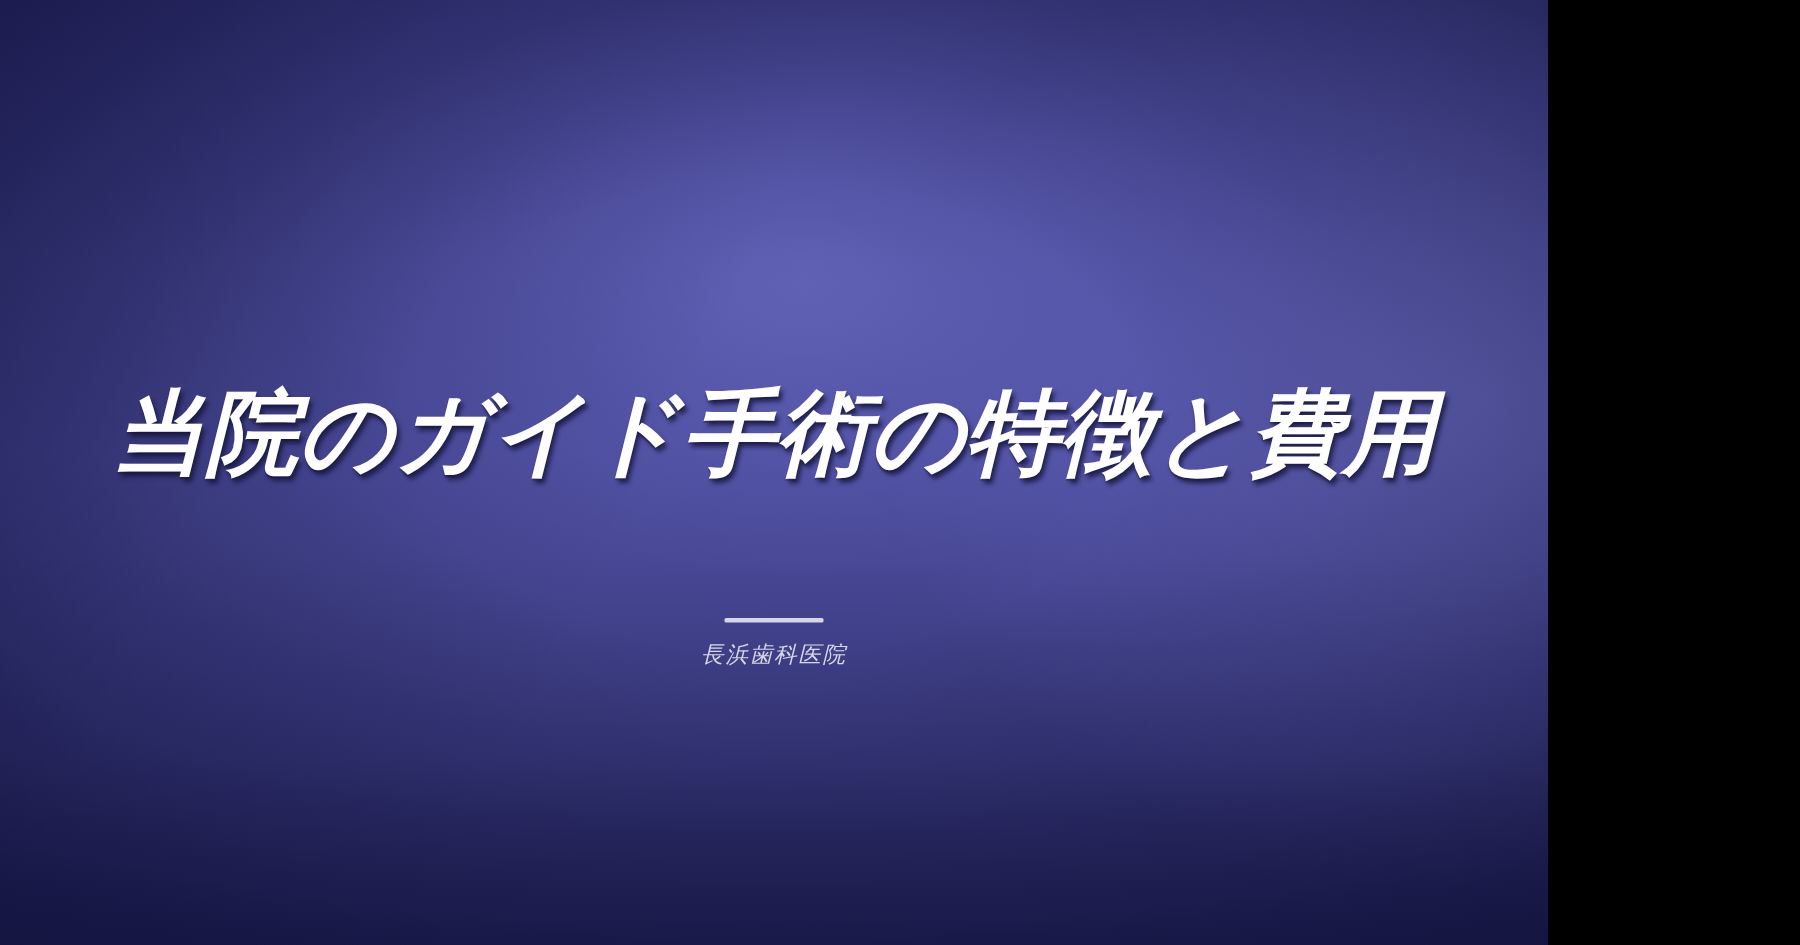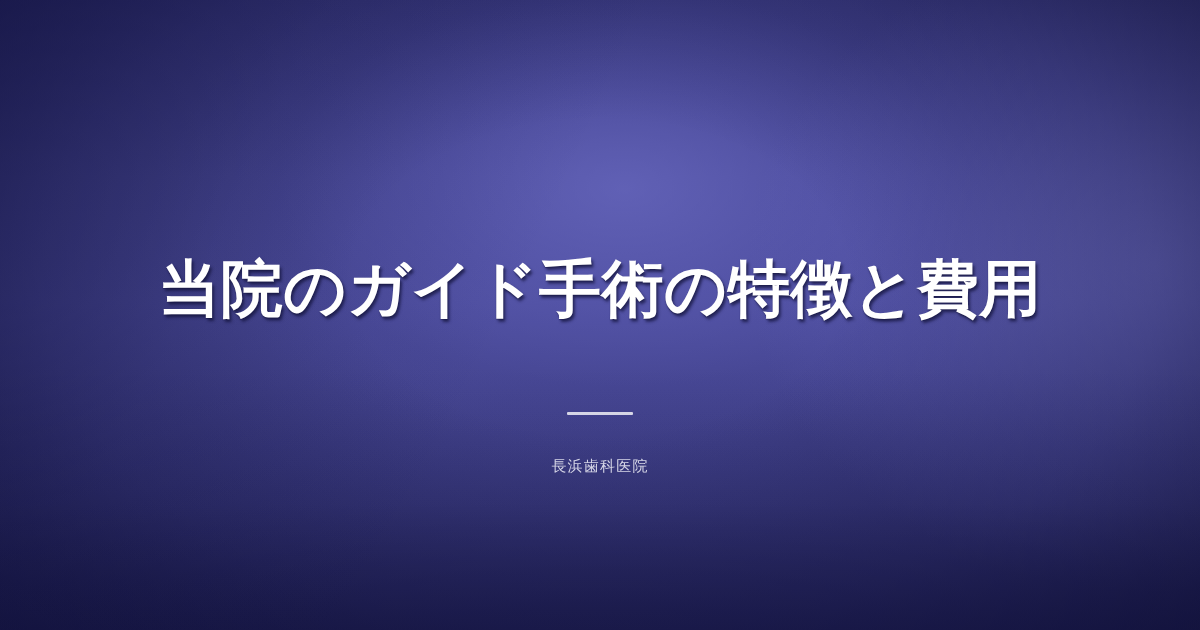--- a/index.html
+++ b/index.html
@@ -4,25 +4,26 @@
 <title>Title Slide</title>
 <style>
   html, body {
     margin: 0;
     padding: 0;
     background: #000;
   }
 
   .slide {
     position: relative;
-    width: 1200px;
+    width: 1032px;
     height: 630px;
     overflow: hidden;
     background-color: #404040;
     font-family: "DejaVu Sans", "Liberation Sans", sans-serif;
+    font-style: italic;
   }
 
   
   .bg-base {
     position: absolute;
     inset: 0;
     background:
       linear-gradient(180deg,
         #3a3a80 0%,
         #4a4a96 28%,
@@ -110,21 +111,21 @@
     left: 50%;
     transform: translateX(-50%);
     width: 66px;
     height: 3px;
     background: #d6d6e6;
     border-radius: 1px;
   }
 
   .subtitle {
     position: absolute;
-    top: 456px;
+    top: 426px;
     left: 0;
     right: 0;
     text-align: center;
     font-size: 15px;
     font-weight: 400;
     line-height: 1.4;
     color: #d7d7e7;
     letter-spacing: 1.2px;
     white-space: nowrap;
   }

